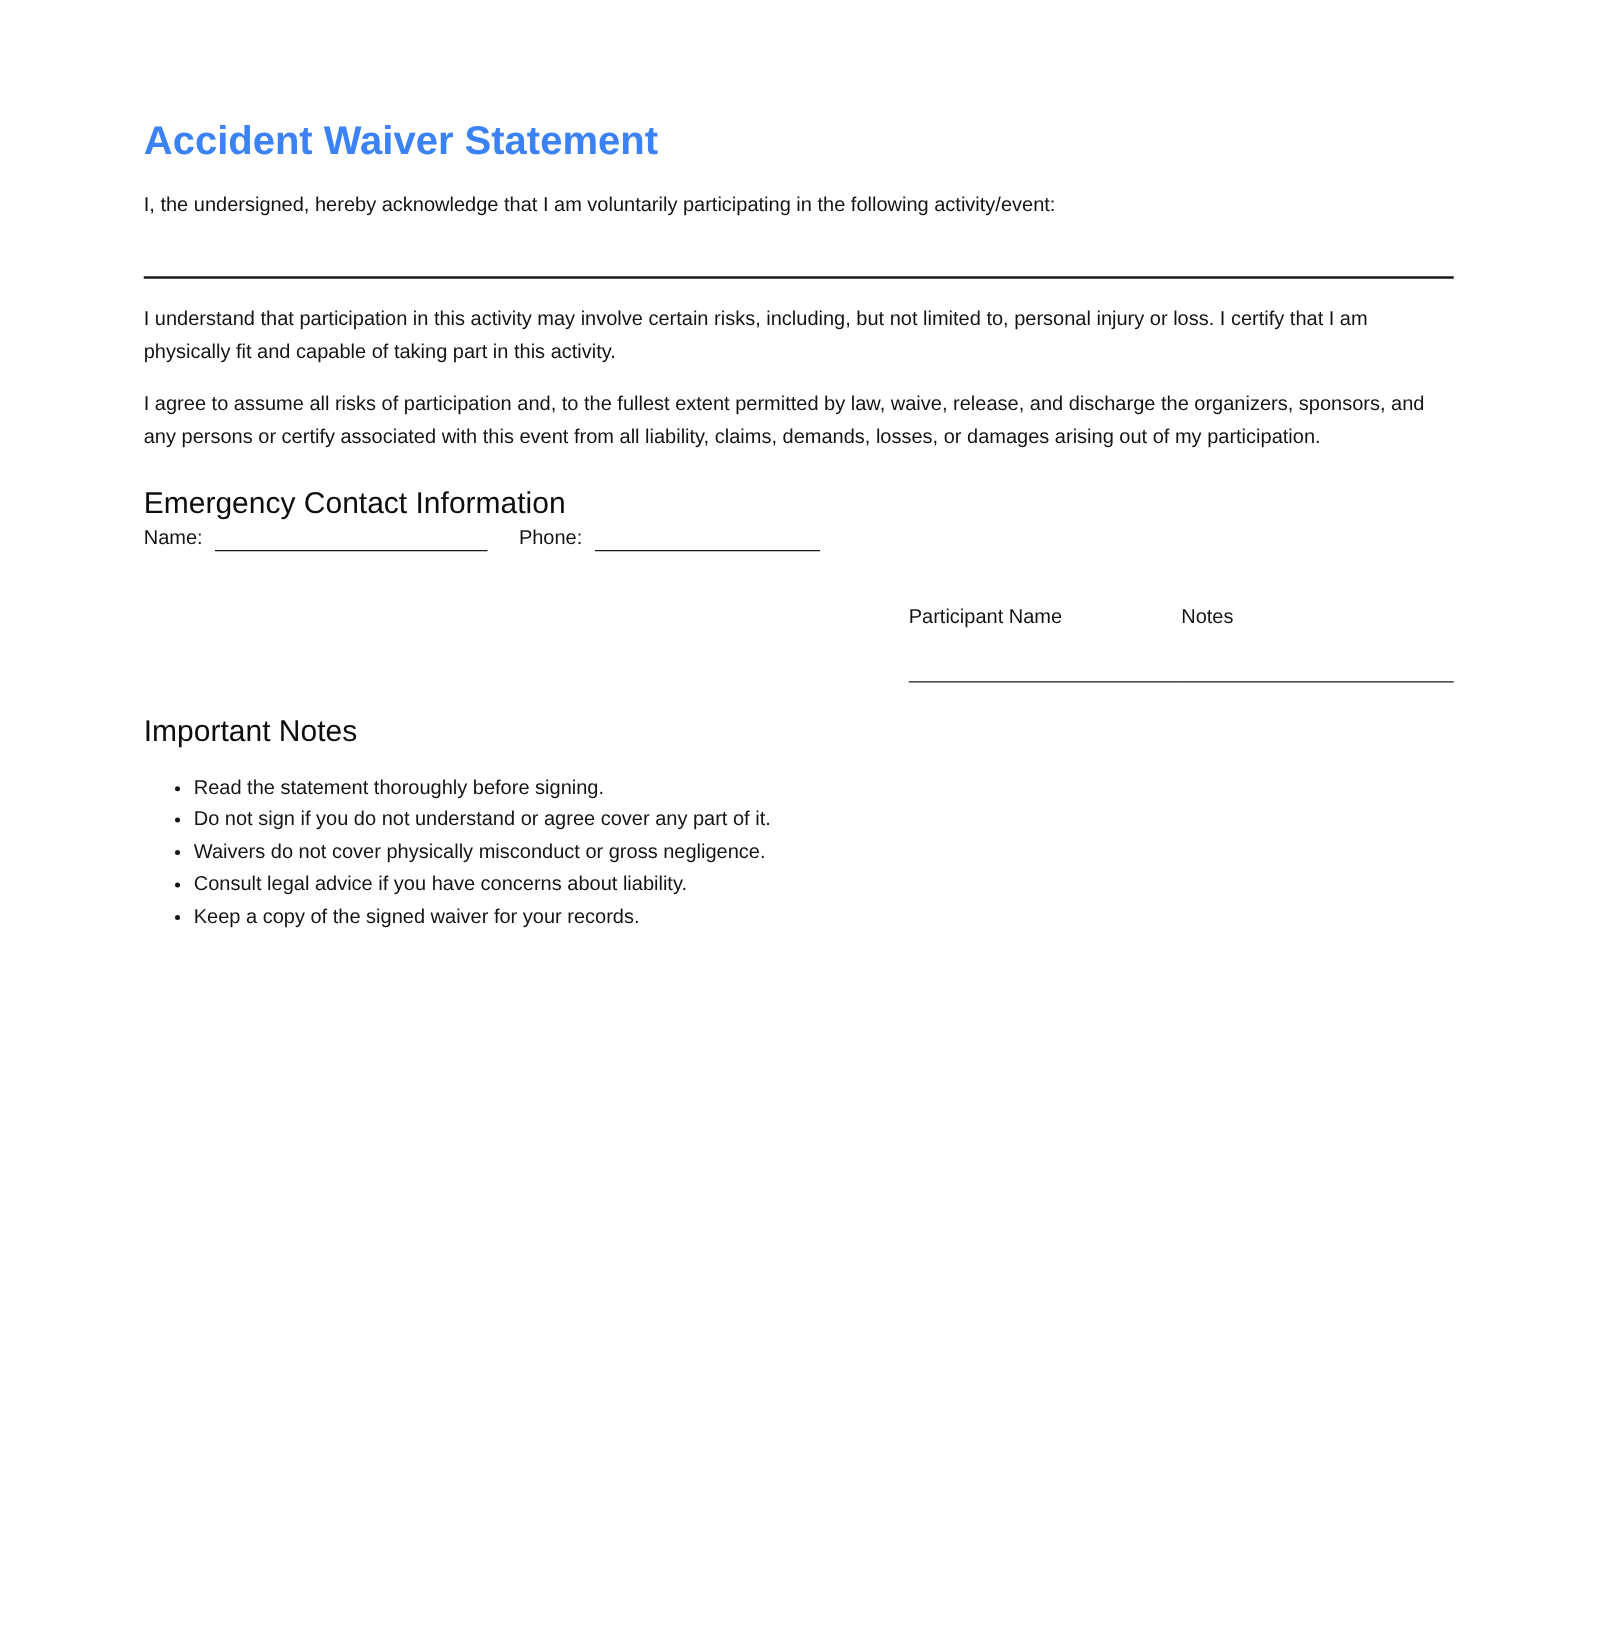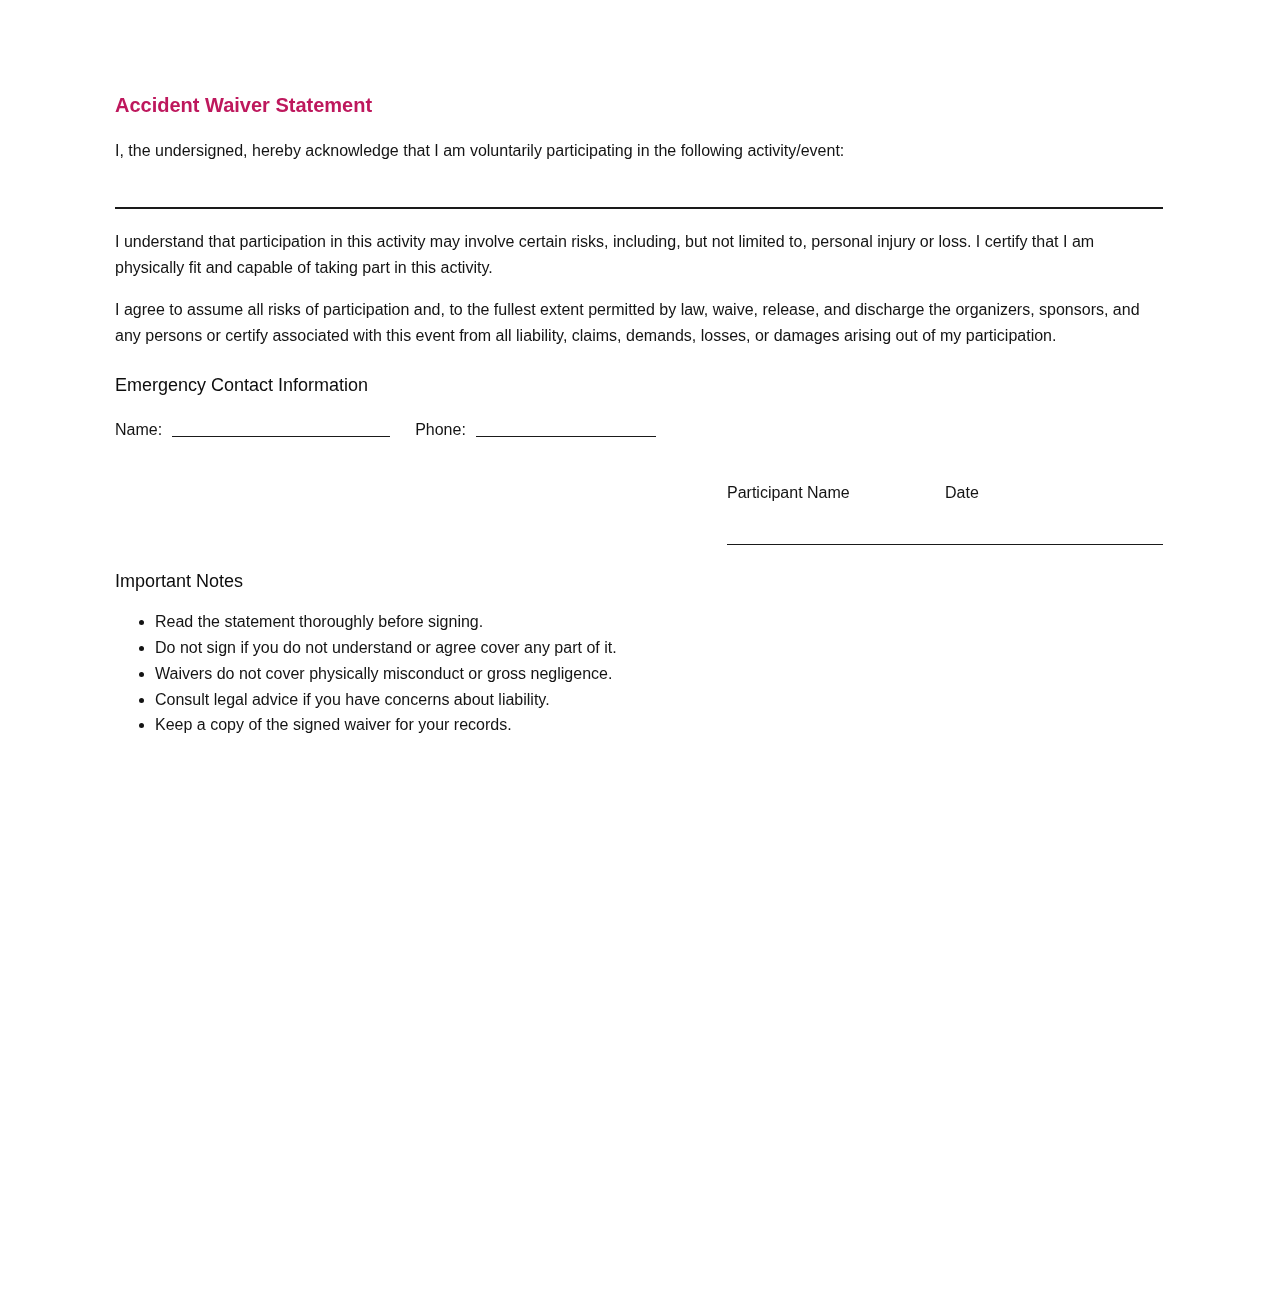--- a/index.html
+++ b/index.html
@@ -13,47 +13,46 @@
     height: 1300px;
     margin: 0 auto;
     padding: 73px 115px 40px 115px;
     background: #ffffff;
     color: #141414;
     font-family: "Liberation Sans", "DejaVu Sans", sans-serif;
     font-size: 16px;
     line-height: 1.625;
   }
   h1.doc-title {
-    font-size: 20px;
+    font-size: 32px;
     line-height: 1.15;
     font-weight: bold;
     margin: 21px 0 21px 0;
-    color: #be185d;
+    color: #3b82f6;
   }
   p.body-text {
     margin: 16px 0;
   }
   .activity-line {
     border: none;
     border-bottom: 2px solid #1a1a1a;
     height: 0;
     margin: 43px 0 10px 0;
   }
   .risk-block { margin-top: 20px; }
   h3.section-heading {
-    font-size: 18px;
+    font-size: 24px;
     font-weight: normal;
     margin: 26px 0 0 0;
     line-height: 1.2;
     color: #0d0d0d;
   }
   .contact-row {
     display: flex;
-    align-items: flex-start;
-    margin-top: 20px;
+    align-items: center;
   }
   .contact-label { white-space: nowrap; }
   .fill-line {
     display: inline-block;
     border-bottom: 1px solid #1a1a1a;
     height: 20px;
     margin-left: 10px;
   }
   .fill-line.name  { width: 218px; }
   .fill-line.phone { width: 180px; }
@@ -105,21 +104,21 @@
     <span class="contact-label">Phone:</span>
     <span class="fill-line phone"></span>
   </div>
 
   <div class="sig-row">
     <div class="sig-col">
       <div class="sig-label">Participant Name</div>
       <div class="sig-line"></div>
     </div>
     <div class="sig-col">
-      <div class="sig-label">Date</div>
+      <div class="sig-label">Notes</div>
       <div class="sig-line"></div>
     </div>
   </div>
 
   <h3 class="section-heading notes-heading">Important Notes</h3>
 
   <ul class="notes-list">
     <li>Read the statement thoroughly before signing.</li>
     <li>Do not sign if you do not understand or agree cover any part of it.</li>
     <li>Waivers do not cover physically misconduct or gross negligence.</li>

